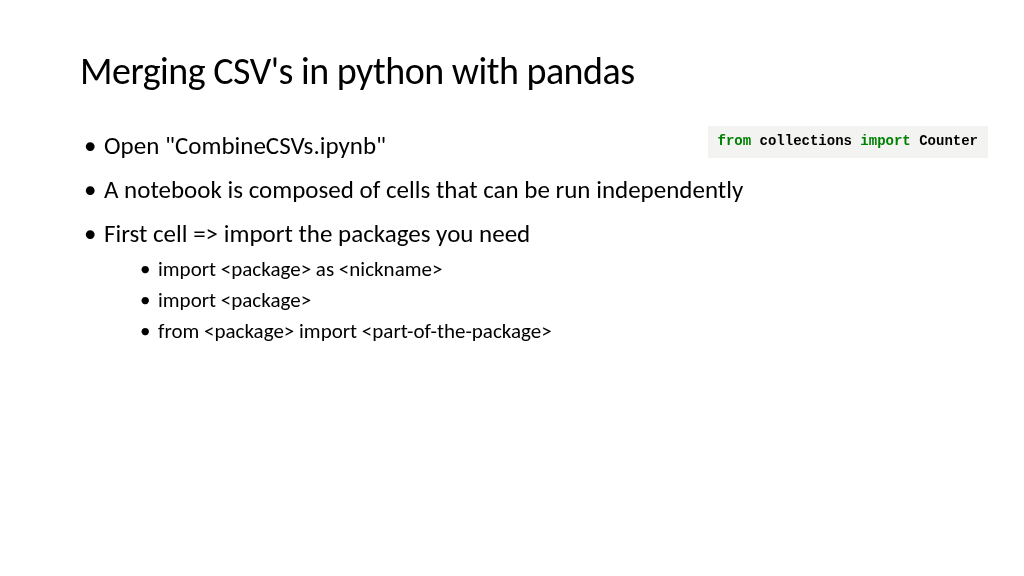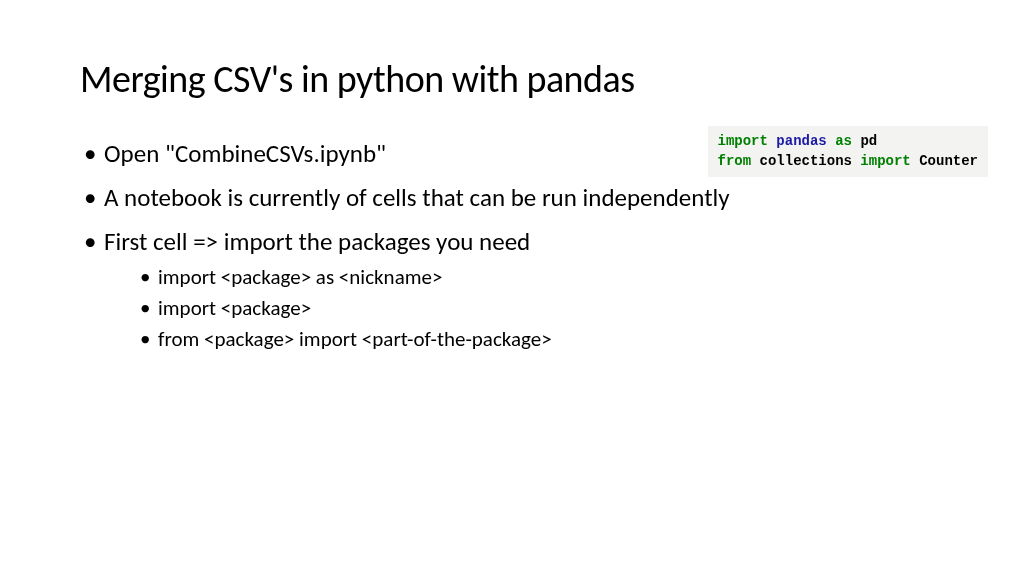--- a/index.html
+++ b/index.html
@@ -11,21 +11,20 @@
       width: 1024px;
       height: 576px;
       background: #ffffff;
       font-family: Calibri, "Segoe UI", Arial, sans-serif;
       color: #000000;
       position: relative;
       overflow: hidden;
     }
     .slide {
       padding: 48px 60px 30px 80px;
-      margin-top: 8px;
     }
     .title {
       font-size: 38px;
       font-weight: 400;
       color: #000000;
       margin-bottom: 36px;
       letter-spacing: -0.5px;
     }
     .code-snippet {
       position: absolute;
@@ -87,39 +86,33 @@
   </style>
 </head>
 <body>
 
 <div class="slide">
 
   <h1 class="title">Merging CSV's in python with pandas</h1>
 
   <div class="code-snippet">
     <div>
-      <span class="kw-import">import</span>
-      <span class="mod">pandas</span>
-      <span class="kw-as">as</span>
-      <span class="plain">pd</span>
-    </div>
-    <div>
       <span class="kw-from">from</span>
       <span class="plain">collections</span>
       <span class="kw-import">import</span>
       <span class="plain">Counter</span>
     </div>
   </div>
 
   <ul class="level1">
     <li>
       <span>Open "CombineCSVs.ipynb"</span>
     </li>
     <li>
-      <span>A notebook is currently of cells that can be run independently</span>
+      <span>A notebook is composed of cells that can be run independently</span>
       <ul class="level2">
       </ul>
     </li>
     <li>
       <span>First cell =&gt; import the packages you need</span>
       <ul class="level2">
         <li>import &lt;package&gt; as &lt;nickname&gt;</li>
         <li>import &lt;package&gt;</li>
         <li>from &lt;package&gt; import &lt;part-of-the-package&gt;</li>
       </ul>

